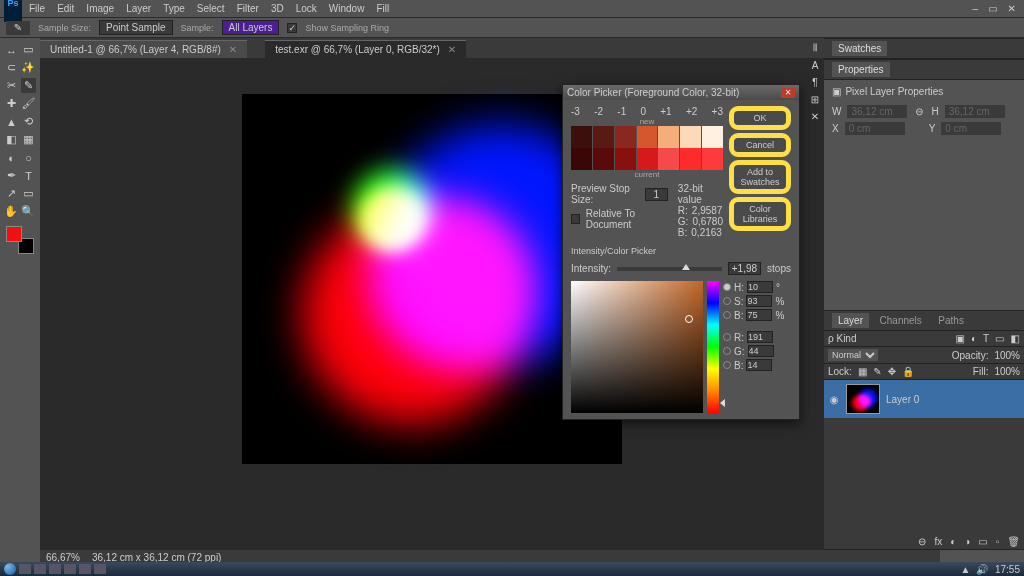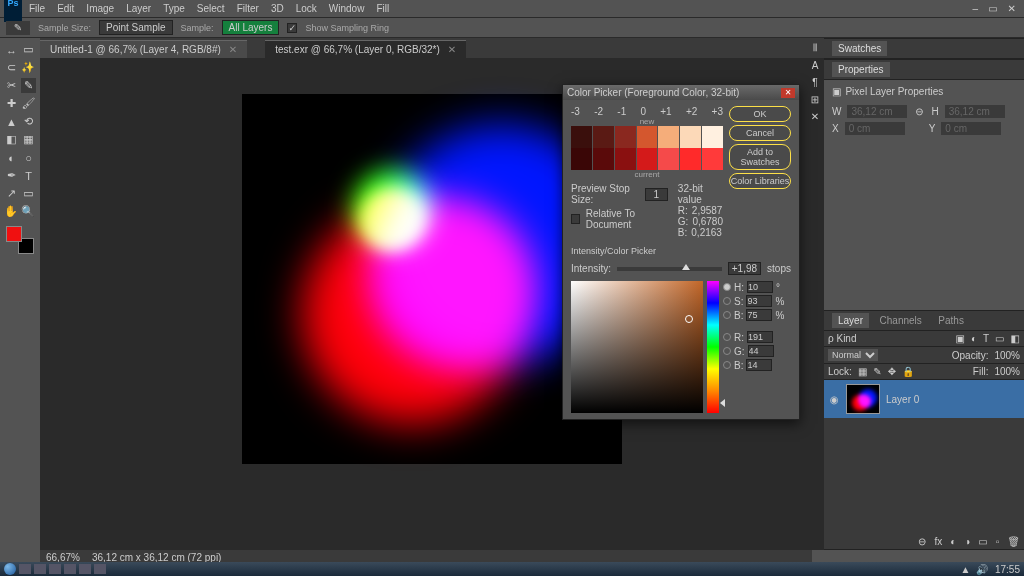--- a/index.html
+++ b/index.html
@@ -44,21 +44,21 @@
   .field-row { display: flex; gap: 6px; align-items: center; margin-bottom: 4px; }
   .field-row .fld { background: #3a3a3a; padding: 1px 4px; width: 60px; color: #666; }
   .link { width: 12px; text-align: center; }
   .layers-strip { background: #3a3a3a; padding: 2px 4px; display: flex; gap: 6px; align-items: center; font-size: 9px; border-bottom: 1px solid #222; }
   .layers-strip select { background: #535353; border: none; color: #ccc; font-size: 9px; }
   .layer-row { display: flex; align-items: center; gap: 6px; padding: 4px; background: #3a6ea5; }
   .layer-thumb { width: 34px; height: 30px; background: #000; border: 1px solid #999; position: relative; overflow: hidden; }
   .layer-thumb .mini { position: absolute; border-radius: 50%; filter: blur(2px); mix-blend-mode: screen; }
   .eye { width: 12px; color: #ccc; text-align: center; }
 
-  .statusbar { position: absolute; bottom: 12px; left: 40px; height: 14px; background: #3a3a3a; padding: 0 6px; display: flex; align-items: center; gap: 12px; font-size: 9px; color: #aaa; width: 772px; }
+  .statusbar { position: absolute; bottom: 12px; left: 40px; height: 14px; background: #3a3a3a; padding: 0 6px; display: flex; align-items: center; gap: 12px; font-size: 9px; color: #aaa; width: 900px; }
   .taskbar { position: absolute; bottom: 0; left: 0; right: 0; height: 14px; background: linear-gradient(#3a4a5a, #1a2a3a); display: flex; align-items: center; justify-content: space-between; padding: 0 4px; }
   .taskbar .orb { width: 12px; height: 12px; border-radius: 50%; background: radial-gradient(circle at 30% 30%, #7db9e8, #1e5799); }
   .taskbar .items { display: flex; gap: 3px; }
   .taskbar .ti { width: 12px; height: 10px; background: #556; }
   .taskbar .tray { display: flex; gap: 6px; align-items: center; font-size: 9px; color: #ddd; }
 
   
   .dialog { position: absolute; left: 562px; top: 84px; width: 238px; background: #535353; border: 1px solid #222; box-shadow: 0 4px 12px rgba(0,0,0,.6); }
   .dialog .titlebar { background: linear-gradient(#6a6a6a, #4a4a4a); padding: 2px 4px; display: flex; justify-content: space-between; align-items: center; font-size: 9px; gap: 24px; }
   .dialog .titlebar .close { width: 14px; height: 10px; background: #c0392b; text-align: center; line-height: 10px; color: #fff; font-size: 8px; }
@@ -79,21 +79,21 @@
   .sv { width: 132px; height: 132px; position: relative; background: linear-gradient(to top, #000, transparent), linear-gradient(to right, #fff, #c26628); }
   .sv .marker { position: absolute; right: 10px; top: 34px; width: 8px; height: 8px; border: 1px solid #fff; border-radius: 50%; }
   .hue { width: 12px; height: 132px; background: linear-gradient(to bottom, #ff00ff, #0000ff, #00ffff, #00ff00, #ffff00, #ff8800, #ff0000); position: relative; }
   .hue .marker { position: absolute; right: -6px; top: 118px; width: 0; height: 0; border-top: 4px solid transparent; border-bottom: 4px solid transparent; border-right: 5px solid #ddd; }
   .channel-fields { display: flex; flex-direction: column; gap: 2px; font-size: 9px; }
   .channel-fields .r { display: flex; gap: 3px; align-items: center; }
   .channel-fields input { width: 26px; background: #3a3a3a; border: 1px solid #222; color: #ccc; font-size: 9px; height: 12px; }
   .channel-fields .radio { width: 8px; height: 8px; border: 1px solid #888; border-radius: 50%; }
   .channel-fields .radio.on { background: #ccc; }
   .side-btns { display: flex; flex-direction: column; gap: 3px; }
-  .btn { background: #4a4a4a; border: 1px solid #fde047; border-radius: 9px; padding: 2px 0; width: 62px; text-align: center; font-size: 9px; }
+  .btn { background: #4a4a4a; border: 5px solid #fde047; border-radius: 9px; padding: 2px 0; width: 62px; text-align: center; font-size: 9px; }
   .dialog-top { display: flex; gap: 6px; }
   .dialog-top-left { flex: 1; }
 </style>
 </head>
 <body>
 
 <div class="menubar">
   <div class="ps">Ps</div>
   <span>File</span>
   <span>Edit</span>
@@ -110,21 +110,21 @@
   <span style="padding:0 4px">–</span>
   <span style="padding:0 4px">▭</span>
   <span style="padding:0 4px">✕</span>
 </div>
 
 <div class="optbar">
   <div class="brush-icon">✎</div>
   <label>Sample Size:</label>
   <div style="background:#3a3a3a;padding:1px 6px;border:1px solid #222">Point Sample</div>
   <label>Sample:</label>
-  <div style="background:#15803d;padding:1px 6px;border:1px solid #222">All Layers</div>
+  <div style="background:#4c1d95;padding:1px 6px;border:1px solid #222">All Layers</div>
   <span class="check checked"></span>
   <label>Show Sampling Ring</label>
 </div>
 
 <div class="tabs">
   <div class="tab"><span>Untitled-1 @ 66,7% (Layer 4, RGB/8#)</span><span class="x">✕</span></div>
   <div class="tab active"><span>test.exr @ 66,7% (Layer 0, RGB/32*)</span><span class="x">✕</span></div>
 </div>
 
 <div class="toolbox">

